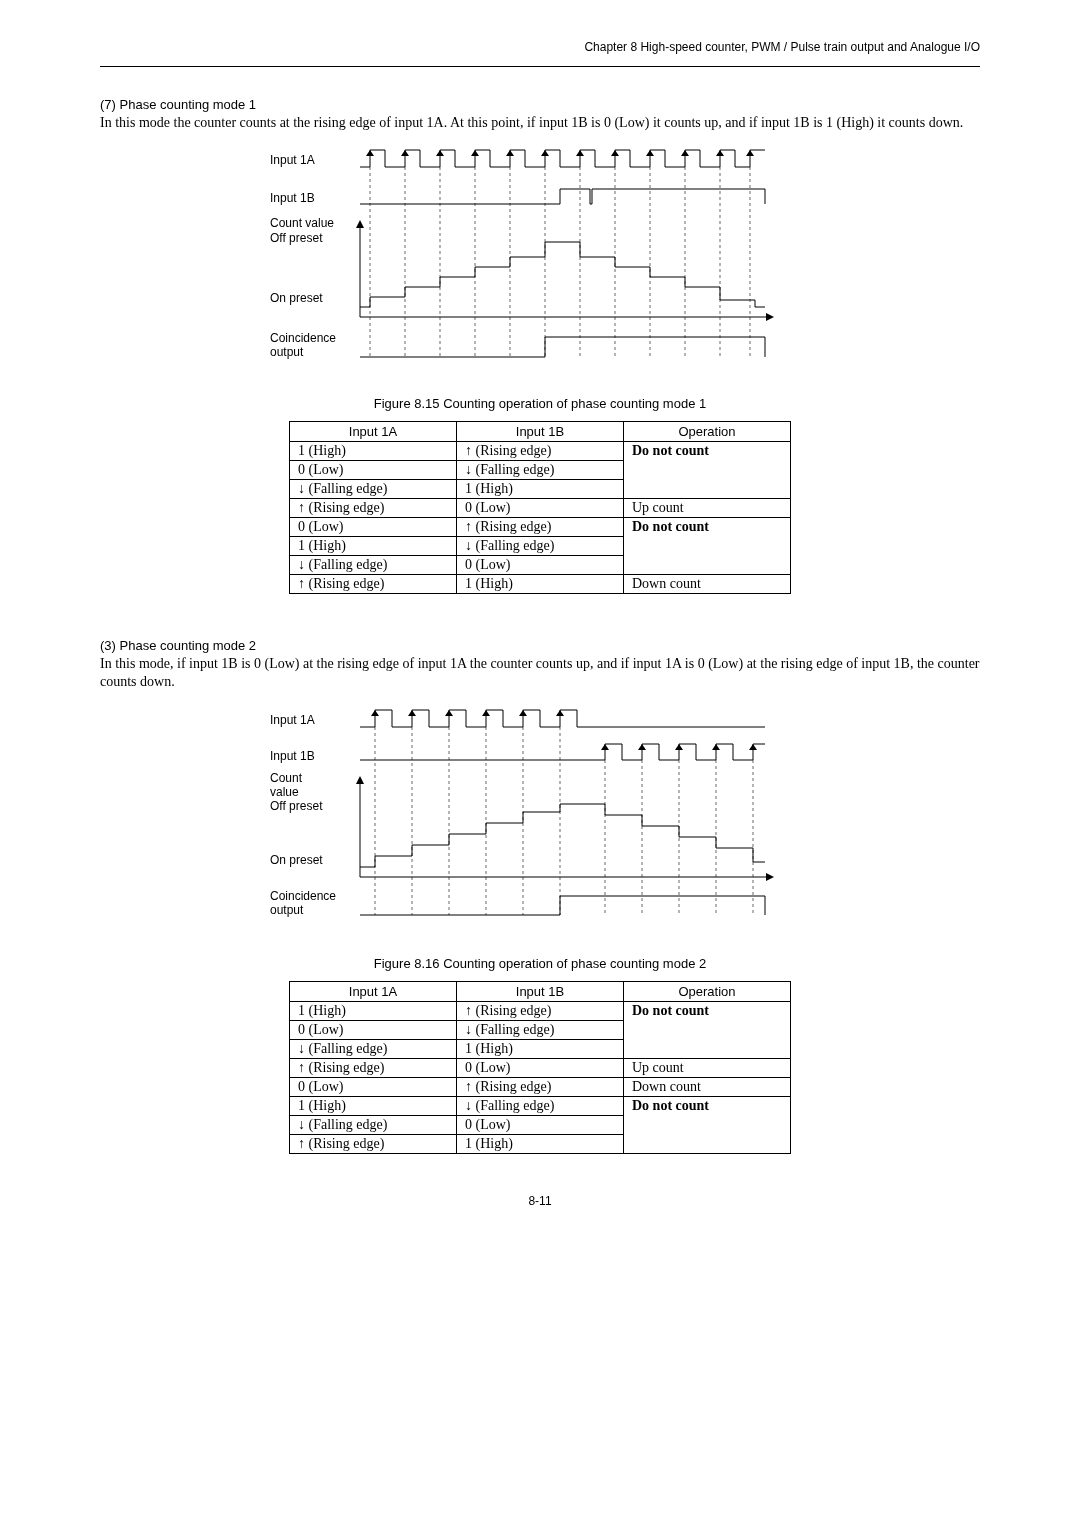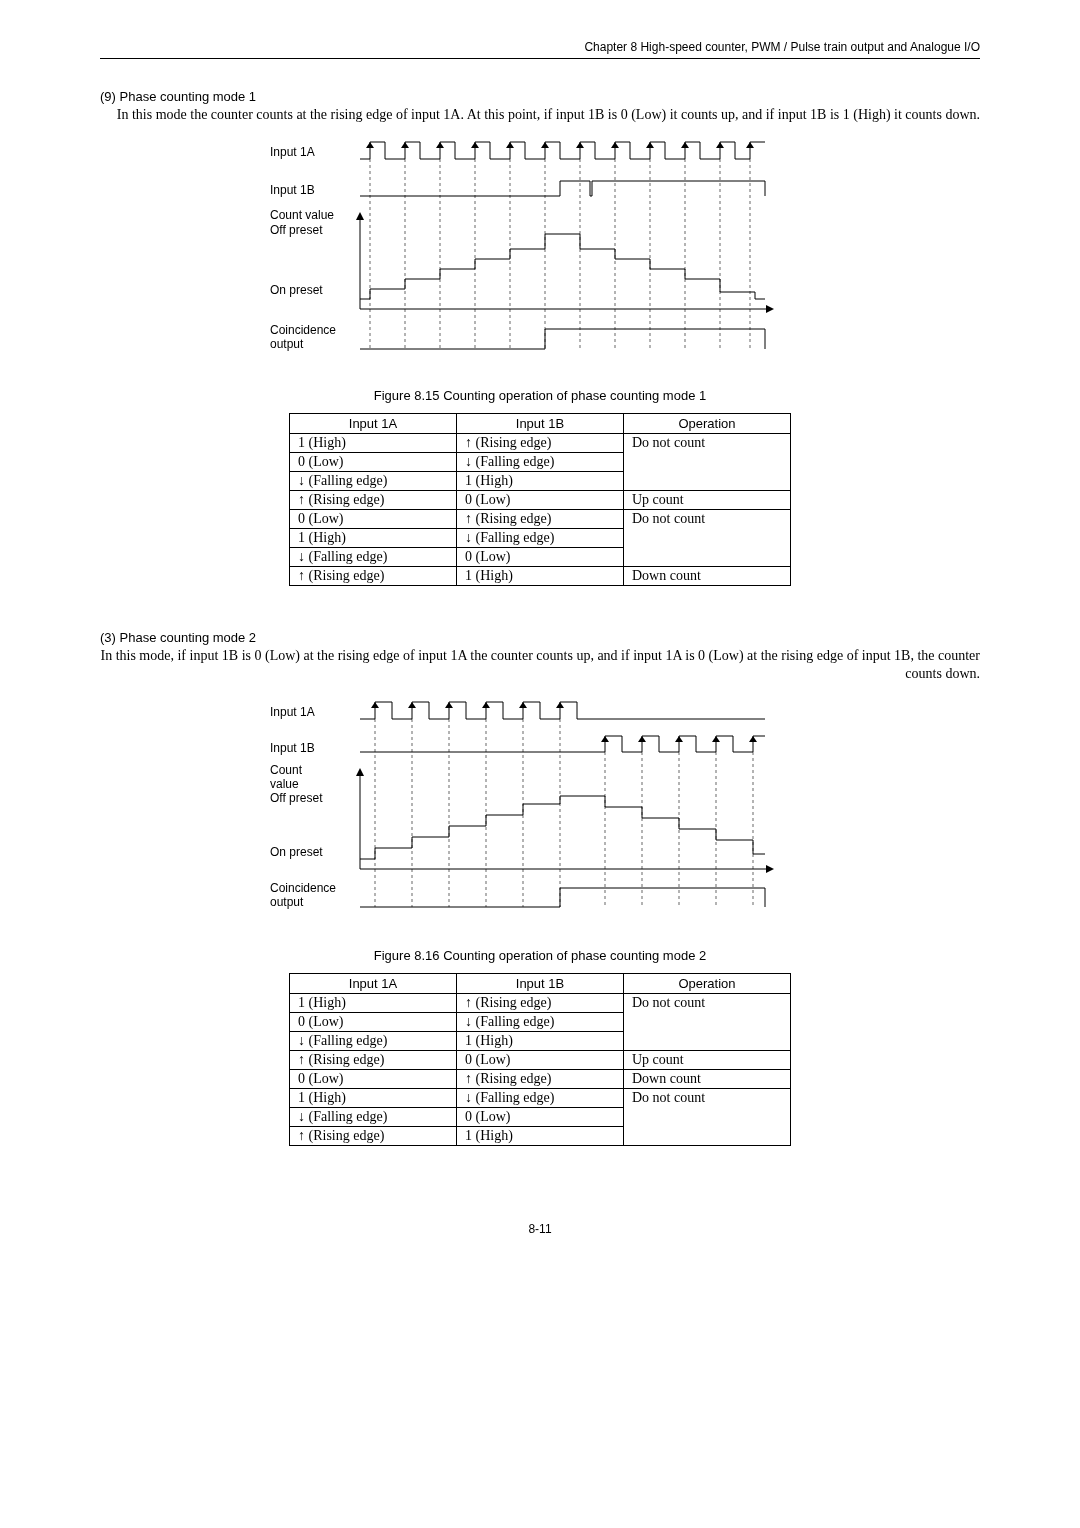--- a/index.html
+++ b/index.html
@@ -9,35 +9,34 @@
     background: #fff;
     margin: 0;
     padding: 40px 100px;
     width: 880px;
   }
   .header-line {
     text-align: right;
     font-family: Arial, sans-serif;
     font-size: 12px;
     border-bottom: 1px solid #000;
-    padding-bottom: 4px;
+    padding-bottom: 12px;
     margin-bottom: 30px;
   }
   .section-title {
     font-family: Arial, sans-serif;
     font-size: 13px;
     margin-top: 20px;
     margin-bottom: 2px;
   }
   .body-text {
     font-family: "Times New Roman", serif;
     font-size: 14px;
     line-height: 1.3;
     margin-bottom: 10px;
-    text-align: right;
   }
   .fig-caption {
     font-family: Arial, sans-serif;
     font-size: 13px;
     text-align: center;
     margin: 24px 0 10px 0;
   }
   table.ops {
     border-collapse: collapse;
     margin: 0 auto 10px auto;
@@ -55,47 +54,48 @@
   table.ops td {
     border-left: 1px solid #000;
     border-right: 1px solid #000;
     border-top: 1px solid #000;
     border-bottom: 1px solid #000;
     padding: 1px 8px;
     min-width: 150px;
   }
   table.ops td.no-bottom {
     border-bottom: none;
+    font-weight: bold;
   }
   table.ops td.no-top {
     border-top: none;
   }
   .page-num {
     text-align: center;
     font-family: Arial, sans-serif;
     font-size: 12px;
-    margin-top: 76px;
+    margin-top: 40px;
   }
   .diagram {
     display: block;
     margin: 8px auto 0 auto;
   }
   .diag-container {
     text-align: center;
   }
 </style>
 </head>
 <body>
 
 
 
 <div class="header-line">Chapter 8  High-speed counter, PWM / Pulse train output and Analogue I/O</div>
 
 
-<div class="section-title">(9)   Phase counting mode 1</div>
+<div class="section-title">(7)   Phase counting mode 1</div>
 <div class="body-text">In this mode the counter counts at the rising edge of input 1A. At this point, if input 1B is 0 (Low) it counts up, and if input 1B is 1 (High) it counts down.</div>
 
 
 <div class="diag-container">
 <svg class="diagram" width="560" height="230" viewBox="0 0 560 230">
   <g font-family="Arial" font-size="12" fill="#000">
     <text x="10" y="22">Input 1A</text>
     <text x="10" y="60">Input 1B</text>
     <text x="10" y="85">Count value</text>
     <text x="10" y="100">Off preset</text>

